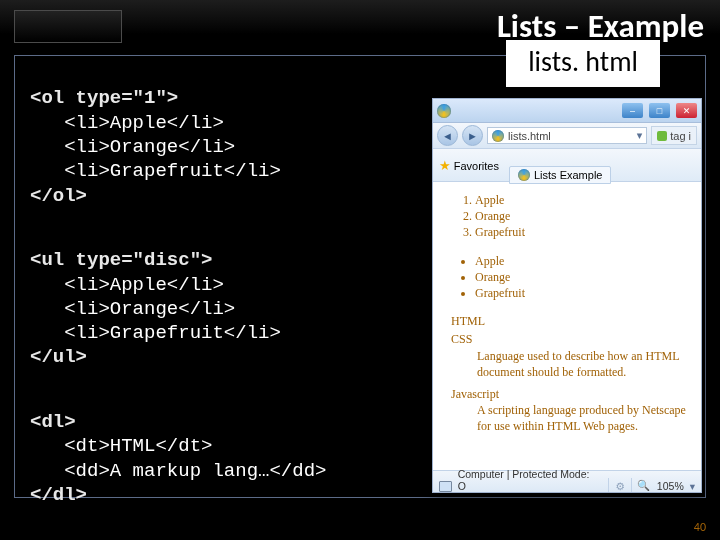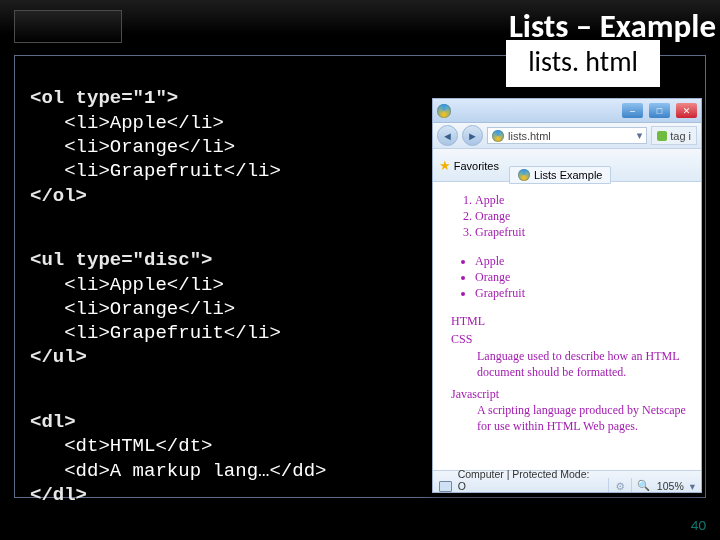--- a/index.html
+++ b/index.html
@@ -15,21 +15,21 @@
     position: absolute; top: 0; left: 0; width: 720px; height: 34px;
     background: linear-gradient(to bottom, #1d1d1d 0%, #0c0c0c 60%, #000 100%);
   }
   .logobox {
     position: absolute; top: 10px; left: 14px;
     width: 108px; height: 33px;
     border: 1px solid #4b4b4b;
     background: linear-gradient(to bottom, #222 0%, #000 100%);
   }
   .title {
-    position: absolute; top: 6px; right: 4px;
+    position: absolute; top: 6px; right: 16px;
     color: #fff; font-size: 33px; font-weight: 700;
   }
   .framebox {
     position: absolute; top: 55px; left: 14px;
     width: 692px; height: 443px;
     border: 1px solid #5c6b88;
     background: #000;
   }
   .code {
     position: absolute; top: 62px; left: 30px;
@@ -100,37 +100,37 @@
   .favbar{
     height:33px;background:linear-gradient(to bottom,#f3f7fc,#dfebf7);
     border-bottom:1px solid #c2d3e8;display:flex;align-items:center;padding:0 6px;gap:10px;font-size:11px;
   }
   .star{color:#f3b100;font-size:13px;}
   .tab{
     display:inline-flex;align-items:center;gap:4px;padding:2px 8px;
     border:1px solid #bcd0e7;background:#f2f7fd;border-radius:2px 2px 0 0;margin-top:19px;
   }
   .content{
-    padding:10px 10px 6px 18px;font-size:12px;color:#a21caf;line-height:1.35;height:284px;font-family:'Times New Roman',serif;
+    padding:10px 10px 6px 18px;font-size:12px;color:#a16207;line-height:1.35;height:284px;font-family:'Times New Roman',serif;
   }
   .content ol{margin:0 0 12px 24px;}
   .content ul{margin:0 0 12px 24px;list-style:disc;}
   .content .dl{margin:2px 0 0 0;}
   .content .dt{margin:2px 0 0 0;}
   .content .dd{margin:0 0 6px 26px;}
   .statusbar{
     position:absolute;bottom:0;left:0;right:0;height:22px;
     background:linear-gradient(to bottom,#f0f5fb,#dde9f6);
     border-top:1px solid #c2d3e8;display:flex;align-items:flex-end;gap:6px;
     font-size:10.5px;color:#333;padding:0 6px;
   }
   .stsep{width:1px;height:14px;background:#c2d3e8;}
   .screen-glyph{width:13px;height:11px;border:1px solid #76889f;background:#cfe1f5;display:inline-block;border-radius:1px;}
   .slidenum{
-    position:absolute;right:14px;bottom:6px;color:#0f766e;font-size:15px;font-family:Calibri,Arial,sans-serif;
+    position:absolute;right:14px;bottom:6px;color:#a16207;font-size:12px;font-family:Calibri,Arial,sans-serif;
   }
 </style>
 </head>
 <body>
 
 <div class="topgrad"></div>
 <div class="logobox"></div>
 <div class="title">Lists – Example</div>
 <div class="framebox"></div>
 

